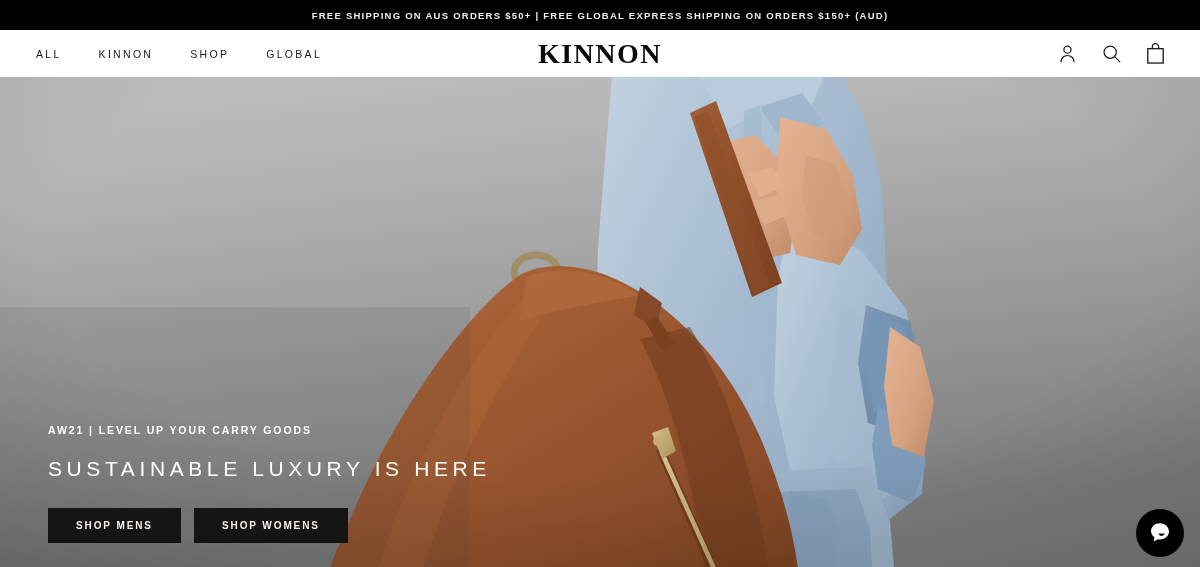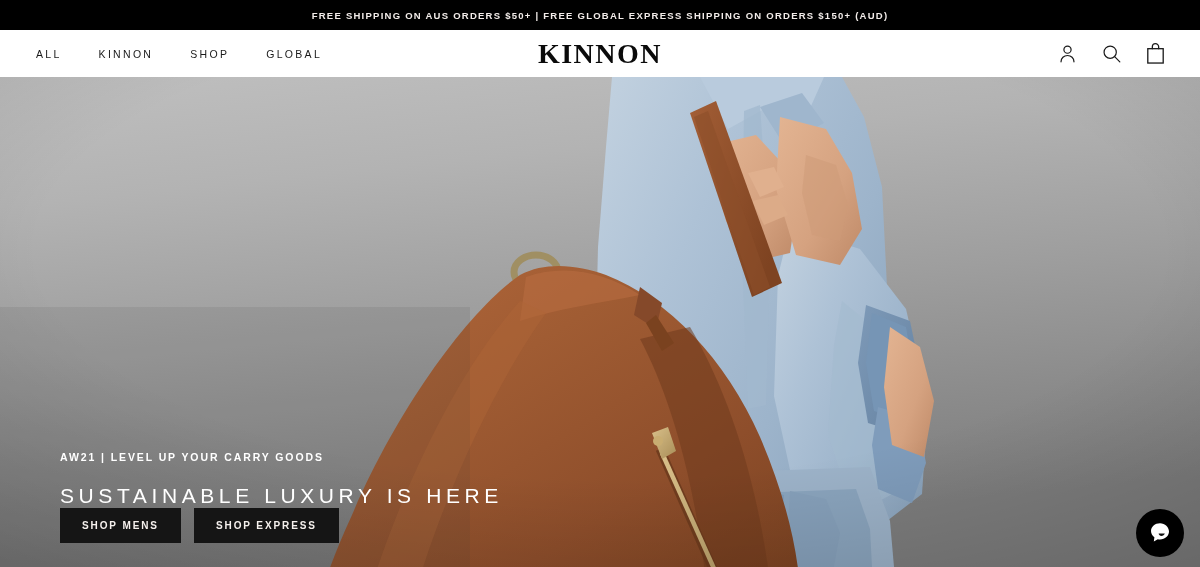--- a/index.html
+++ b/index.html
@@ -94,49 +94,50 @@
   }
   .hero-photo {
     position:absolute;
     inset:0;
     overflow:hidden;
   }
   .hero-photo svg { display:block; width:1200px; height:490px; }
 
   .hero-content {
     position:absolute;
-    left:60px;
+    left:48px;
     bottom:24px;
     z-index:5;
   }
   .hero-eyebrow {
     font-size:10.5px;
     font-weight:700;
     letter-spacing:1.9px;
     color:#ffffff;
     margin-bottom:21px;
     white-space:nowrap;
   }
   .hero-title {
     font-size:21px;
     font-weight:400;
     letter-spacing:4.6px;
     color:#ffffff;
+    margin-bottom:27px;
     white-space:nowrap;
   }
   .hero-buttons {
     display:flex;
     gap:13px;
   }
   .hero-btn {
     background:#151515;
     color:#f5f0ed;
     border:none;
     height:35px;
-    padding:0 22px;
+    padding:0 28px;
     font-size:10px;
     font-weight:700;
     letter-spacing:1.9px;
     font-family:"Liberation Sans", sans-serif;
     cursor:pointer;
     white-space:nowrap;
     display:flex;
     align-items:center;
     justify-content:center;
   }
@@ -322,21 +323,21 @@
 
       <rect x="0" y="230" width="470" height="260" fill="rgba(60,60,60,0.10)"></rect>
     </svg>
   </div>
 
   <div class="hero-content">
     <div class="hero-eyebrow">AW21 | LEVEL UP YOUR CARRY GOODS</div>
     <div class="hero-title">SUSTAINABLE LUXURY IS HERE</div>
     <div class="hero-buttons">
       <button class="hero-btn">SHOP MENS</button>
-      <button class="hero-btn">SHOP EXPRESS</button>
+      <button class="hero-btn">SHOP WOMENS</button>
     </div>
   </div>
 
   <button class="chat-launcher">
     <span>
       <svg width="24" height="24" viewBox="0 0 24 24">
         <path d="M12 3.2c-5 0-9 3.5-9 7.9 0 2.5 1.3 4.8 3.4 6.2l-.6 4.1 4-2.2c.7.15 1.45.22 2.2.22 5 0 9-3.5 9-7.9S17 3.2 12 3.2z" fill="#ffffff"></path>
         <path d="M10.6 13.6h6.2c-.5 1.5-1.9 2.5-3.4 2.5s-2.5-1-2.8-2.5z" fill="#111111"></path>
       </svg>
     </span>

